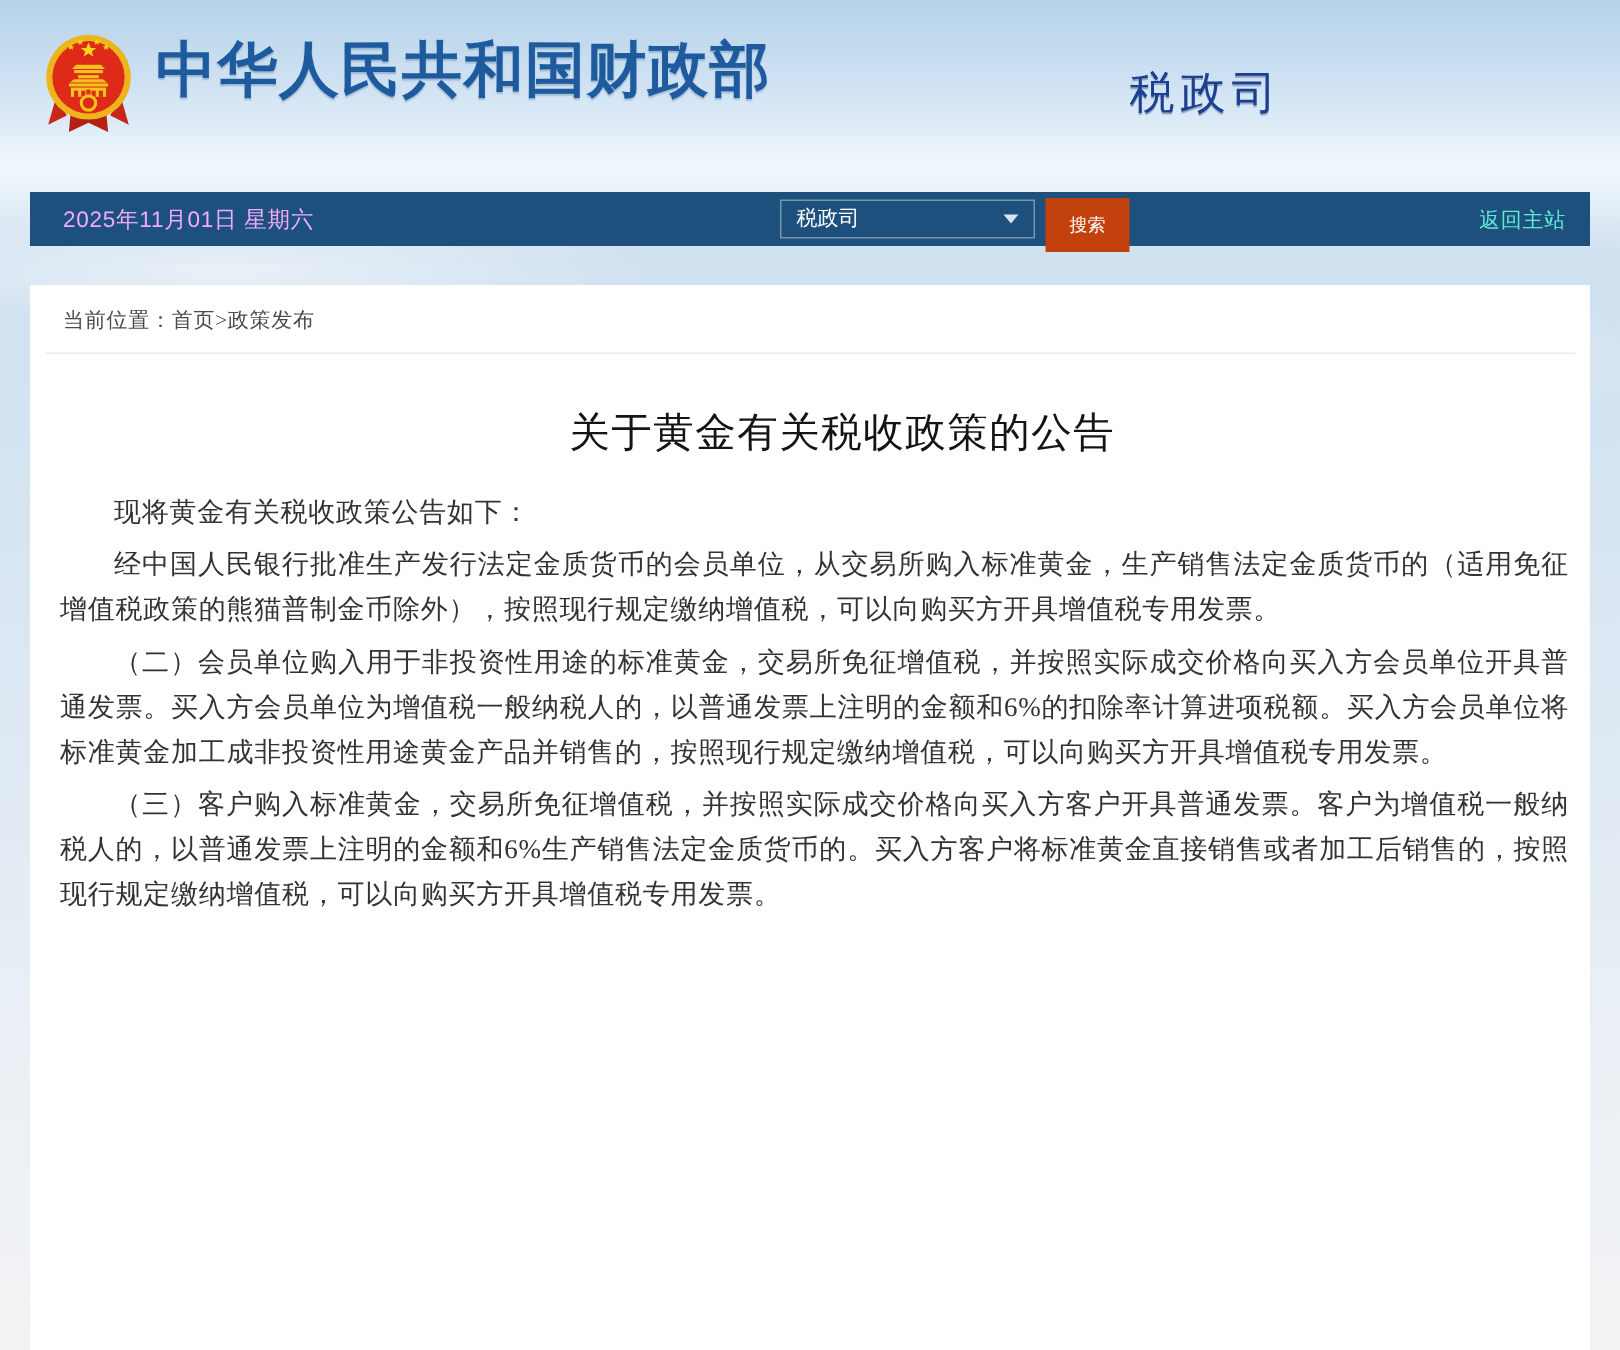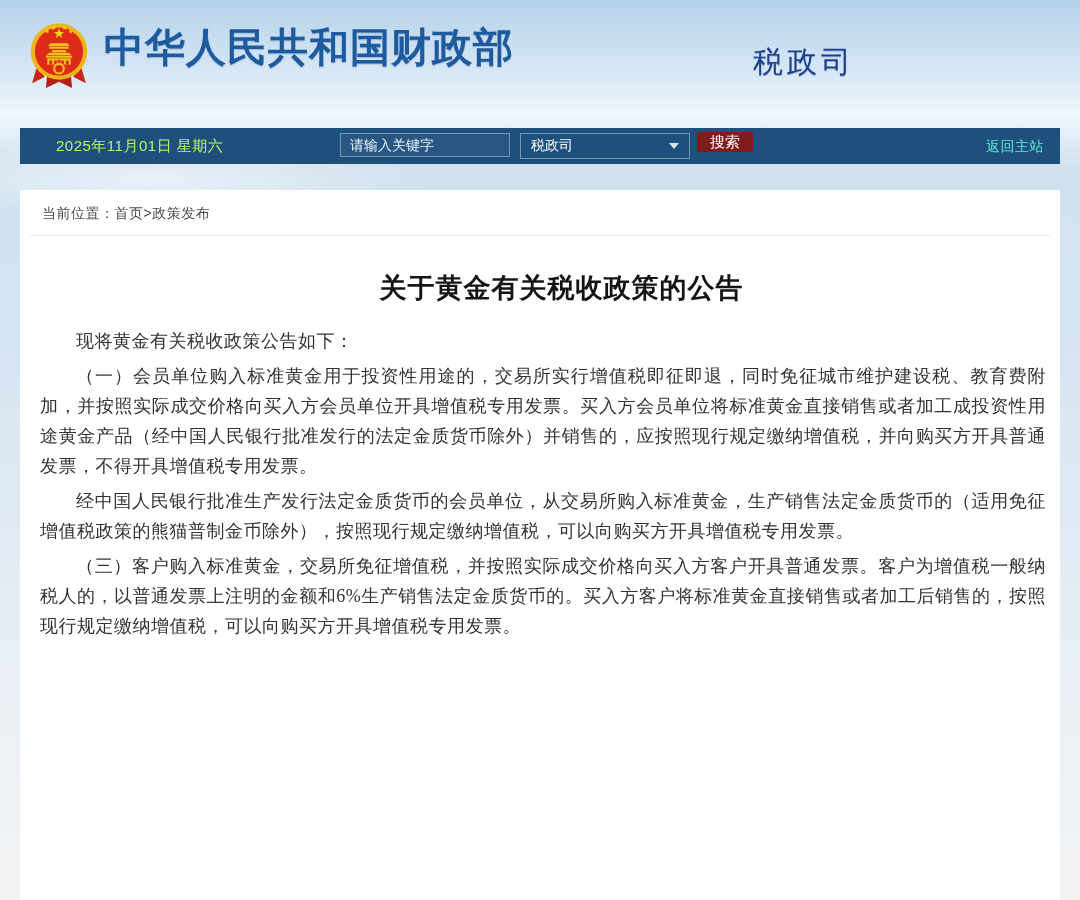--- a/index.html
+++ b/index.html
@@ -17,41 +17,41 @@
   .emblem{position:absolute;left:28px;top:16px;width:62px;height:82px;}
   .titles{position:absolute;left:104px;top:24px;}
   .site-title-cn{font-size:40px;font-weight:bold;color:#1e5b9e;letter-spacing:1px;line-height:46px;
     text-shadow:0 1px 1px rgba(20,60,110,.25);}
   .site-title-en{font-size:15px;font-weight:bold;color:#1e5b9e;margin-top:3px;letter-spacing:.2px;}
   .dept-name{position:absolute;right:125px;top:42px;font-size:30px;color:#1c3f92;letter-spacing:4px;
     text-shadow:0 1px 0 rgba(10,30,90,.3);}
 
   
   .navbar{position:absolute;left:20px;top:128px;width:1040px;height:36px;background:#1d507c;}
-  .nav-date{position:absolute;left:36px;top:9px;color:#bef264;font-size:15px;letter-spacing:.5px;}
+  .nav-date{position:absolute;left:22px;top:9px;color:#f0abfc;font-size:15px;letter-spacing:.5px;}
   .search-input{position:absolute;left:320px;top:5px;width:150px;height:22px;
     background:rgba(255,255,255,.05);border:1px solid #7796ad;color:#fff;font-size:14px;
     padding:0 9px;outline:none;font-family:"Liberation Sans",sans-serif;}
   .search-input::placeholder{color:#e9f1f8;opacity:1;}
   .scope-select{position:absolute;left:500px;top:5px;width:148px;height:24px;border:1px solid #7796ad;
     color:#fff;font-size:14px;display:flex;align-items:center;justify-content:space-between;
     padding:0 10px;cursor:pointer;}
   .caret-down{width:0;height:0;border-left:5px solid transparent;border-right:5px solid transparent;
     border-top:6px solid #d5e5f1;}
-  .search-btn{position:absolute;left:677px;top:4px;width:56px;height:20px;background:#7f1d1d;
-    color:#fff;font-size:15px;border:none;cursor:pointer;font-family:"Liberation Sans",sans-serif;}
+  .search-btn{position:absolute;left:677px;top:4px;width:56px;height:36px;background:#c2410c;
+    color:#fff;font-size:12px;border:none;cursor:pointer;font-family:"Liberation Sans",sans-serif;}
   .home-link{position:absolute;right:16px;top:10px;color:#5eead4;font-size:14px;text-decoration:none;
     letter-spacing:.5px;cursor:pointer;}
 
   
   .content-panel{position:absolute;left:20px;top:190px;width:1040px;height:760px;background:#ffffff;}
-  .breadcrumb{padding:15px 0 0 22px;font-size:14px;color:#4a4a4a;letter-spacing:.5px;}
+  .breadcrumb{padding:15px 0 0 22px;font-size:14px;color:#4a4a4a;letter-spacing:.5px;font-family:Liberation Serif, serif;}
   .breadcrumb a{color:#4a4a4a;text-decoration:none;cursor:pointer;}
   .divider{margin:12px 10px 0 10px;border-top:1px solid #ebebeb;height:0;}
-  .doc-title{text-align:center;margin-top:34px;font-size:27px;font-weight:bold;color:#141414;
+  .doc-title{text-align:center;margin-top:34px;font-size:27px;font-weight:normal;color:#141414;
     letter-spacing:1px;padding-left:43px;}
   .doc-meta{text-align:center;margin-top:27px;font-size:17px;font-weight:bold;color:#1a1a1a;}
   .doc-meta .issuer{margin-right:28px;}
   .doc-body{margin:20px 14px 2px 20px;}
   .doc-para{font-family:"Liberation Serif",serif;font-size:18px;color:#333;line-height:30px;
     text-align:justify;text-indent:2em;margin:5px 0;letter-spacing:.5px;}
 </style>
 </head>
 <body>
 
@@ -94,36 +94,35 @@
     </svg>
   </div>
   <div class="titles">
     <div class="site-title-cn">中华人民共和国财政部</div>
   </div>
   <div class="dept-name">税政司</div>
 </div>
 
 <div class="navbar">
   <div class="nav-date">2025年11月01日  星期六</div>
-  <input class="search-input" type="text" placeholder="请输入关键字" style="">
   <div class="scope-select">
     <span>税政司</span>
     <span class="caret-down"></span>
   </div>
   <button class="search-btn">搜索</button>
   <a class="home-link">返回主站</a>
 </div>
 
 <div class="content-panel">
   <div class="breadcrumb">
     <span>当前位置：</span><a>首页</a><span>&gt;</span><a>政策发布</a>
   </div>
   <div class="divider"></div>
 
   <div class="doc-title">关于黄金有关税收政策的公告</div>
 
   <div class="doc-body">
       <p class="doc-para">现将黄金有关税收政策公告如下：</p>
-      <p class="doc-para">（一）会员单位购入标准黄金用于投资性用途的，交易所实行增值税即征即退，同时免征城市维护建设税、教育费附加，并按照实际成交价格向买入方会员单位开具增值税专用发票。买入方会员单位将标准黄金直接销售或者加工成投资性用途黄金产品（经中国人民银行批准发行的法定金质货币除外）并销售的，应按照现行规定缴纳增值税，并向购买方开具普通发票，不得开具增值税专用发票。</p>
       <p class="doc-para">经中国人民银行批准生产发行法定金质货币的会员单位，从交易所购入标准黄金，生产销售法定金质货币的（适用免征增值税政策的熊猫普制金币除外），按照现行规定缴纳增值税，可以向购买方开具增值税专用发票。</p>
+      <p class="doc-para">（二）会员单位购入用于非投资性用途的标准黄金，交易所免征增值税，并按照实际成交价格向买入方会员单位开具普通发票。买入方会员单位为增值税一般纳税人的，以普通发票上注明的金额和6%的扣除率计算进项税额。买入方会员单位将标准黄金加工成非投资性用途黄金产品并销售的，按照现行规定缴纳增值税，可以向购买方开具增值税专用发票。</p>
       <p class="doc-para">（三）客户购入标准黄金，交易所免征增值税，并按照实际成交价格向买入方客户开具普通发票。客户为增值税一般纳税人的，以普通发票上注明的金额和6%生产销售法定金质货币的。买入方客户将标准黄金直接销售或者加工后销售的，按照现行规定缴纳增值税，可以向购买方开具增值税专用发票。</p>
     </div>
 </div>
 
 </body></html>

